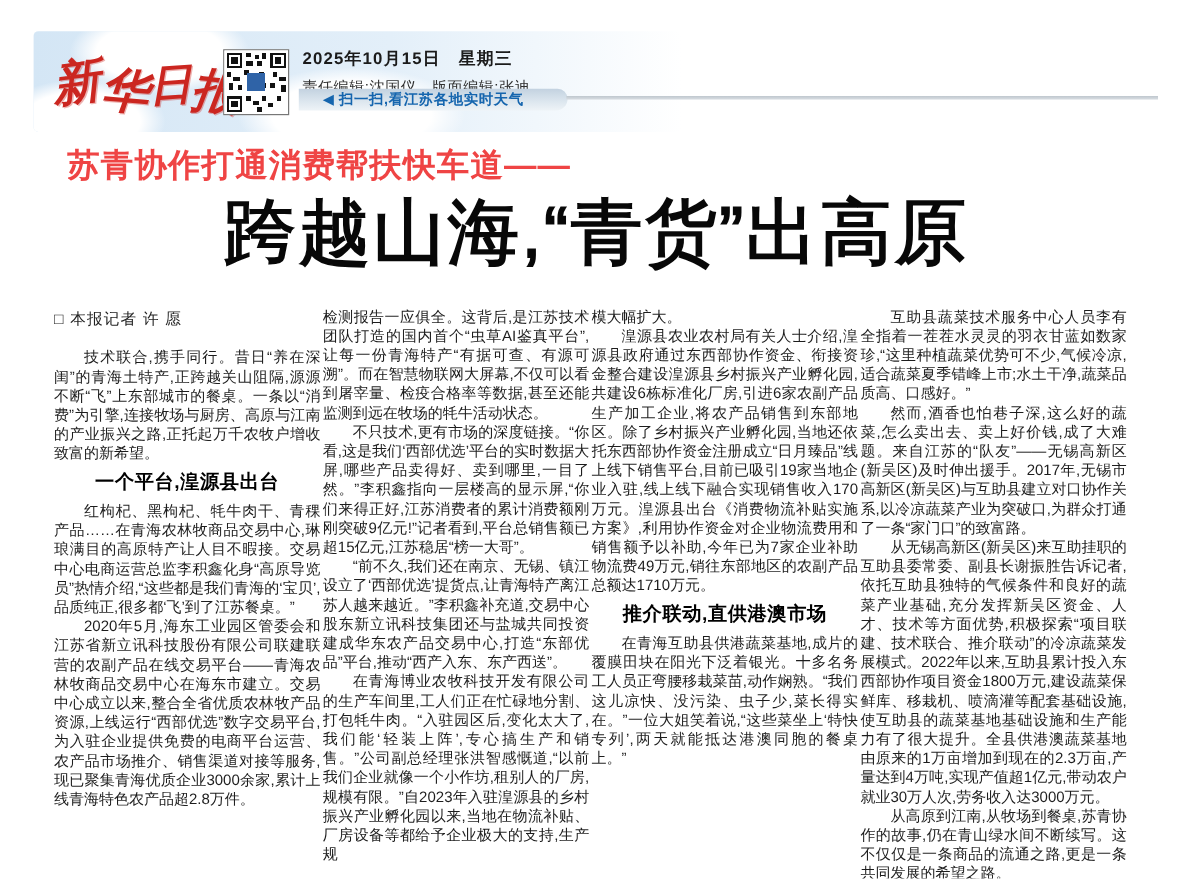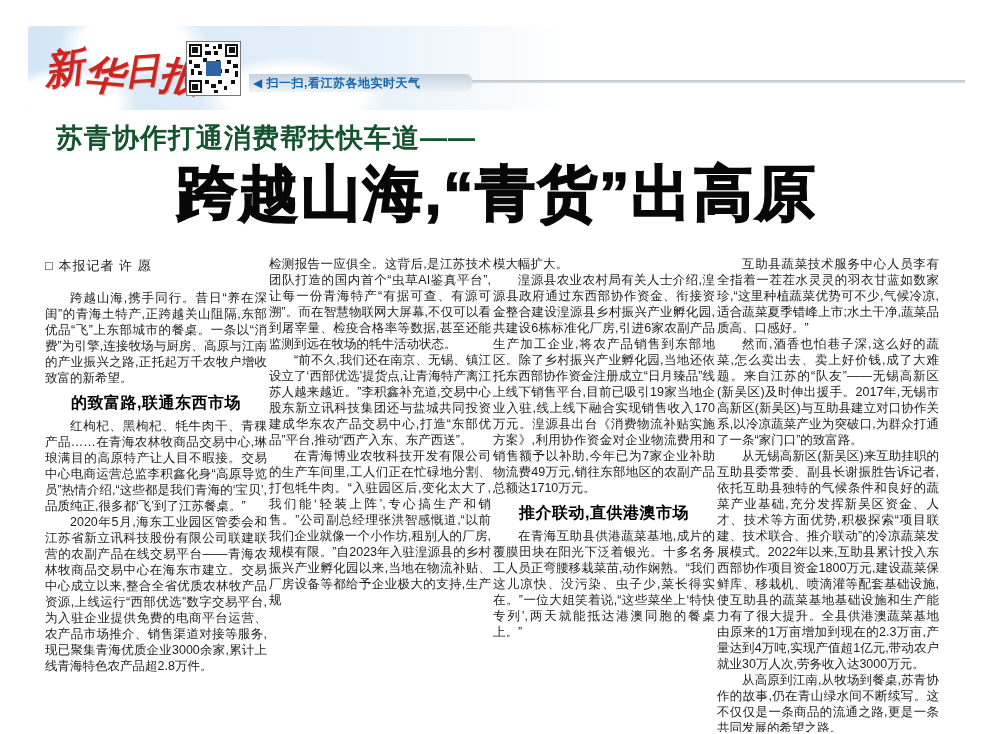--- a/index.html
+++ b/index.html
@@ -34,34 +34,34 @@
   .logo span:nth-child(4){transform:rotate(7deg) translateY(4px);}
   .qr{position:absolute;left:186px;top:41px;width:53px;height:53px;background:#fff;border:1px solid #777;}
   .qr svg{display:block;width:100%;height:100%;}
   .mast-text{position:absolute;left:252px;top:40px;}
   .date-line{font-size:14px;font-weight:bold;color:#1b1b1b;letter-spacing:1px;}
   .editors-line{font-size:12.5px;color:#2e2e2e;margin-top:7px;letter-spacing:.5px;}
   .weather{
     position:absolute;left:249px;top:74px;height:18px;width:224px;
     background:linear-gradient(180deg,#c3d2e0 0%,#dde7ef 60%,#eef3f7 100%);
     border-radius:0 12px 14px 0;
-    display:flex;align-items:center;padding-left:4px;box-sizing:border-box;
+    display:flex;align-items:center;padding-left:20px;box-sizing:border-box;
   }
   .weather-text{font-size:12px;font-weight:bold;color:#1565ae;letter-spacing:.5px;white-space:nowrap;}
   .weather-tail{position:absolute;left:472px;top:80px;width:493px;height:3px;
     background:linear-gradient(180deg,#bfc7ce,#d9dee3);}
 
   
   .kicker{
     position:absolute;left:56px;top:120px;width:900px;
-    font-size:27px;font-weight:bold;color:#14532d;letter-spacing:1px;
+    font-size:27px;font-weight:bold;color:#ef4444;letter-spacing:1px;
   }
   .main-title{
     position:absolute;left:45px;top:158px;width:904px;
-    font-size:60px;font-weight:700;color:#080808;text-align:center;
+    font-size:60px;font-weight:400;color:#080808;text-align:center;
     letter-spacing:2px;line-height:1.2;
     -webkit-text-stroke:1.5px #080808;
   }
 
   
   .article{
     position:absolute;left:45px;top:256px;width:920px;height:476px;
     display:flex;gap:2px;color:#1d1d1d;
   }
   .col{width:222px;height:476px;overflow:hidden;
@@ -129,44 +129,49 @@
         <rect x="15" y="26" width="2" height="2" fill="#111"></rect>
       <rect x="11" y="12" width="2" height="2" fill="#111"></rect>
         <rect x="16" y="10" width="2" height="2" fill="#111"></rect>
       <rect x="12" y="16" width="2" height="2" fill="#111"></rect>
         <rect x="17" y="15" width="2" height="2" fill="#111"></rect>
 
       <rect x="10.5" y="10.5" width="8" height="8" fill="#2f63a7"></rect>
     </svg>
   </div>
 
+  <div class="mast-text">
+    <div class="date-line">2025年10月15日　星期三</div>
+    <div class="editors-line">责任编辑:沈国仪　版面编辑:张迪</div>
+  </div>
 
   <div class="weather">
     <span class="weather-text">
       <span>◀</span>
       <span>扫一扫,看江苏各地实时天气</span>
     </span>
   </div>
   <div class="weather-tail"></div>
 
   <div class="kicker">苏青协作打通消费帮扶快车道——</div>
   <div class="main-title">跨越山海,“青货”出高原</div>
 
   <div class="article">
 
     <div class="col">
       <p class="byline">□ 本报记者 许 愿</p>
-      <p class="indent">跨越山海,携手同行。昔日“养在深闺”的青海土特产,正跨越关山阻隔,东部优品“飞”上东部城市的餐桌。一条以“消费”为引擎,连接牧场与厨房、高原与江南的产业振兴之路,正托起万千农牧户增收致富的新希望。</p>
-      <h3 class="subhead">的致富路,联通东西市场</h3>
+      <p class="indent">技术联合,携手同行。昔日“养在深闺”的青海土特产,正跨越关山阻隔,源源不断“飞”上东部城市的餐桌。一条以“消费”为引擎,连接牧场与厨房、高原与江南的产业振兴之路,正托起万千农牧户增收致富的新希望。</p>
+      <h3 class="subhead">一个平台,湟源县出台</h3>
       <p class="indent">红枸杞、黑枸杞、牦牛肉干、青稞产品……在青海农林牧商品交易中心,琳琅满目的高原特产让人目不暇接。交易中心电商运营总监李积鑫化身“高原导览员”热情介绍,“这些都是我们青海的‘宝贝’,品质纯正,很多都‘飞’到了江苏餐桌。”</p>
       <p class="indent">2020年5月,海东工业园区管委会和江苏省新立讯科技股份有限公司联建联营的农副产品在线交易平台——青海农林牧商品交易中心在海东市建立。交易中心成立以来,整合全省优质农林牧产品资源,上线运行“西部优选”数字交易平台,为入驻企业提供免费的电商平台运营、农产品市场推介、销售渠道对接等服务,现已聚集青海优质企业3000余家,累计上线青海特色农产品超2.8万件。</p>
     </div>
 
     <div class="col">
       <p class="cont">检测报告一应俱全。这背后,是江苏技术团队打造的国内首个“虫草AI鉴真平台”,让每一份青海特产“有据可查、有源可溯”。而在智慧物联网大屏幕,不仅可以看到屠宰量、检疫合格率等数据,甚至还能监测到远在牧场的牦牛活动状态。</p>
+      <p class="indent">不只技术,更有市场的深度链接。“你看,这是我们‘西部优选’平台的实时数据大屏,哪些产品卖得好、卖到哪里,一目了然。”李积鑫指向一层楼高的显示屏,“你们来得正好,江苏消费者的累计消费额刚刚突破9亿元!”记者看到,平台总销售额已超15亿元,江苏稳居“榜一大哥”。</p>
       <p class="indent">“前不久,我们还在南京、无锡、镇江设立了‘西部优选’提货点,让青海特产离江苏人越来越近。”李积鑫补充道,交易中心股东新立讯科技集团还与盐城共同投资建成华东农产品交易中心,打造“东部优品”平台,推动“西产入东、东产西送”。</p>
       <p class="indent">在青海博业农牧科技开发有限公司的生产车间里,工人们正在忙碌地分割、打包牦牛肉。“入驻园区后,变化太大了,我们能‘轻装上阵’,专心搞生产和销售。”公司副总经理张洪智感慨道,“以前我们企业就像一个小作坊,租别人的厂房,规模有限。”自2023年入驻湟源县的乡村振兴产业孵化园以来,当地在物流补贴、厂房设备等都给予企业极大的支持,生产规</p>
     </div>
 
     <div class="col">
       <p class="cont">模大幅扩大。</p>
       <p class="indent">湟源县农业农村局有关人士介绍,湟源县政府通过东西部协作资金、衔接资金整合建设湟源县乡村振兴产业孵化园,共建设6栋标准化厂房,引进6家农副产品生产加工企业,将农产品销售到东部地区。除了乡村振兴产业孵化园,当地还依托东西部协作资金注册成立“日月臻品”线上线下销售平台,目前已吸引19家当地企业入驻,线上线下融合实现销售收入170万元。湟源县出台《消费物流补贴实施方案》,利用协作资金对企业物流费用和销售额予以补助,今年已为7家企业补助物流费49万元,销往东部地区的农副产品总额达1710万元。</p>
       <h3 class="subhead">推介联动,直供港澳市场</h3>
       <p class="indent">在青海互助县供港蔬菜基地,成片的覆膜田块在阳光下泛着银光。十多名务工人员正弯腰移栽菜苗,动作娴熟。“我们这儿凉快、没污染、虫子少,菜长得实在。”一位大姐笑着说,“这些菜坐上‘特快专列’,两天就能抵达港澳同胞的餐桌上。”</p>
     </div>

